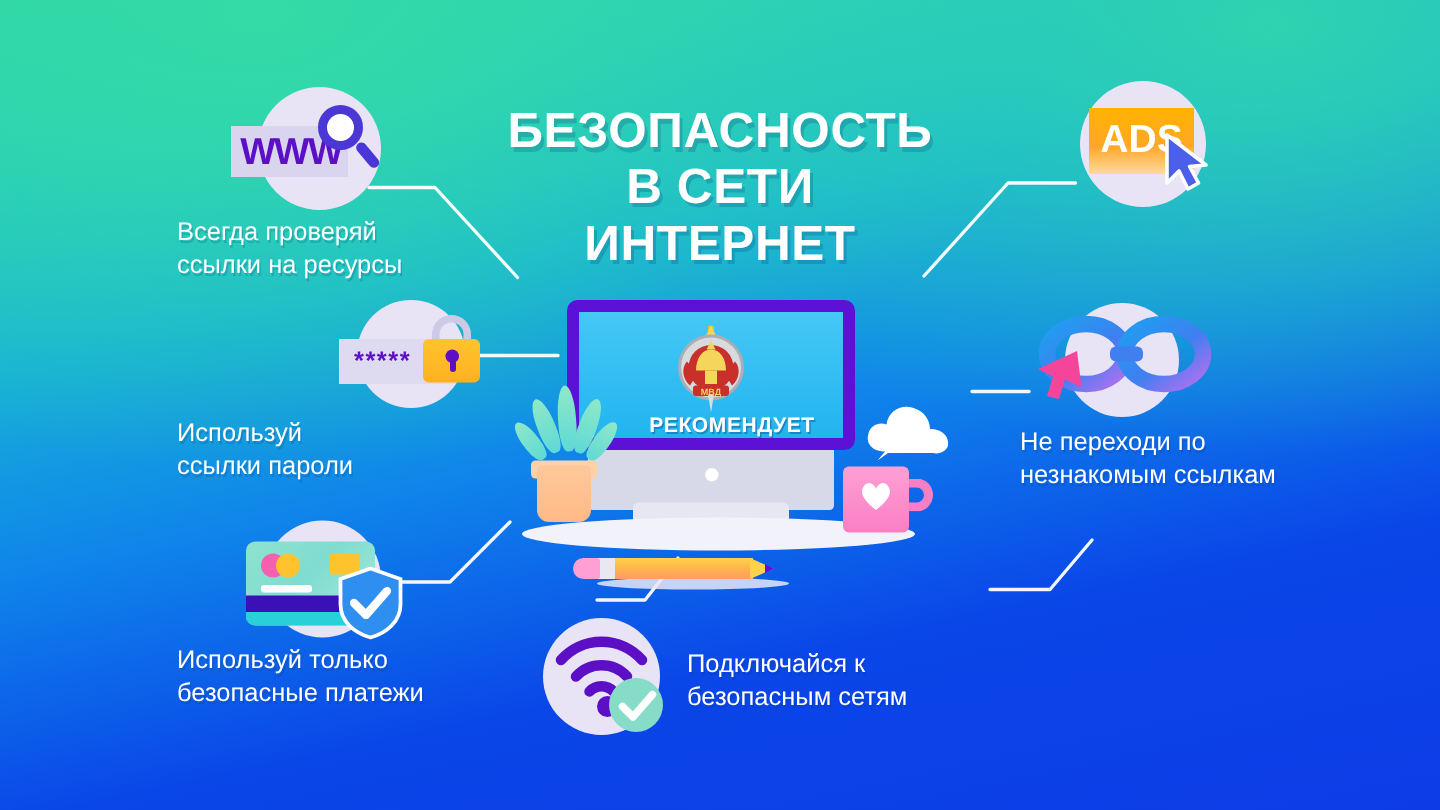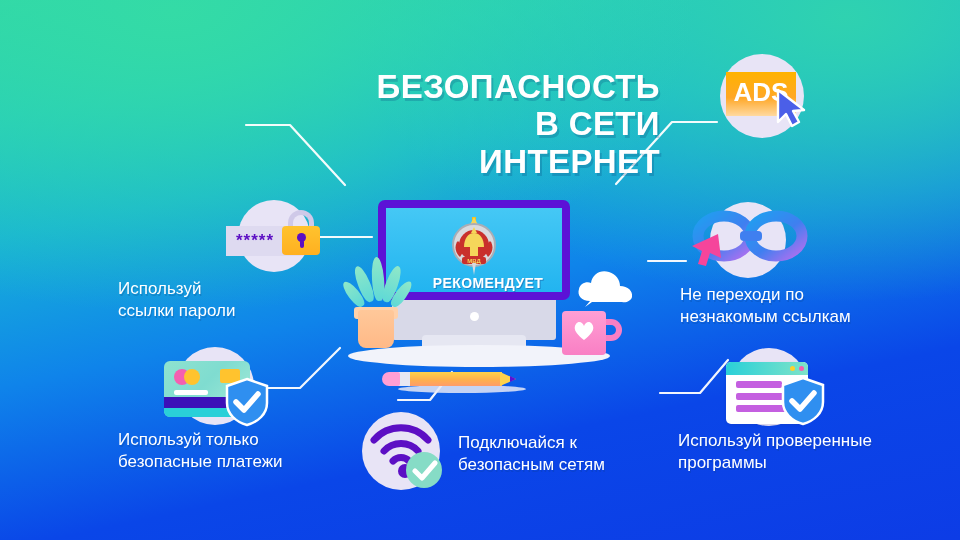--- a/index.html
+++ b/index.html
@@ -11,21 +11,21 @@
       radial-gradient(ellipse 900px 520px at 18% 2%, #34dba6 0%, rgba(52,219,166,0) 58%),
       radial-gradient(ellipse 900px 520px at 88% 3%, #2fd2b0 0%, rgba(47,210,176,0) 55%),
       linear-gradient(168deg, #2fd6a8 0%, #23c9c2 16%, #17b2d8 32%, #0f84ea 52%, #0a46e8 74%, #0d3ce6 100%);
   }
 
   
   .lines{position:absolute;left:0;top:0;width:960px;height:540px;pointer-events:none;}
 
   
   .title{
-    position:absolute;left:300px;top:68px;width:360px;text-align:right;
+    position:absolute;left:300px;top:68px;width:360px;text-align:center;
     color:#ffffff;font-weight:bold;font-size:33px;line-height:1.13;
     letter-spacing:.4px;
     text-shadow:2px 3px 0 rgba(10,60,120,.22);
     white-space:pre-line;
   }
 
   
   .item{position:absolute;}
   .item .cap{
     color:#ffffff;font-size:17px;line-height:1.32;white-space:pre-line;
@@ -131,20 +131,31 @@
       <path d="M268 388 L300 388 L340 348"></path>
       <path d="M398 400 L430 400 L452 372"></path>
       <path d="M660 393 L700 393 L728 360"></path>
     </g>
   </svg>
 
   <div class="title">БЕЗОПАСНОСТЬ
 В СЕТИ
 ИНТЕРНЕТ</div>
 
+  <div class="item" style="left:118px;top:58px;">
+    <div class="icon-wrap" style="width:150px;height:82px;margin-left:34px;">
+      <div class="disc" style="left:20px;top:0px;width:82px;height:82px;"></div>
+      <div class="www-bar"></div>
+      <div class="www-text">WWW</div>
+      <div class="mag-ring"></div>
+      <div class="mag-handle"></div>
+    </div>
+    <div class="cap" style="margin-top:4px;">Всегда проверяй
+ссылки на ресурсы</div>
+  </div>
 
   <div class="item" style="left:678px;top:52px;">
     <div class="icon-wrap" style="width:150px;height:88px;margin-left:42px;">
       <div class="disc" style="left:0px;top:2px;width:84px;height:84px;"></div>
       <div class="ads-box"></div>
       <div class="ads-text">ADS</div>
       <svg style="position:absolute;left:54px;top:36px;" width="40" height="42" viewBox="0 0 40 42">
         <path d="M4 2 L4 34 L12 26 L18 38 L25 34 L19 23 L30 22 Z" fill="#4b5fe8" stroke="#ffffff" stroke-width="2.4" stroke-linejoin="round"></path>
       </svg>
     </div>
@@ -217,38 +228,20 @@
       <div class="wifi-dot"></div>
       <div class="badge-circle" style="left:44px;top:40px;width:36px;height:36px;background:#86dcc6;"></div>
       <svg style="position:absolute;left:50px;top:48px;" width="26" height="22" viewBox="0 0 26 22">
         <path d="M3 11 L10 18 L23 3" fill="none" stroke="#ffffff" stroke-width="5" stroke-linecap="round" stroke-linejoin="round"></path>
       </svg>
     </div>
     <div class="cap">Подключайся к
 безопасным сетям</div>
   </div>
 
-  <div class="item" style="left:678px;top:348px;">
-    <div class="icon-wrap" style="width:180px;height:78px;margin-left:42px;">
-      <div class="disc" style="left:10px;top:0px;width:78px;height:78px;"></div>
-      <div class="win"></div>
-      <div class="win-bar"></div>
-      <div class="win-d1"></div>
-      <div class="win-d2"></div>
-      <div class="win-r" style="left:16px;top:33px;width:46px;"></div>
-      <div class="win-r" style="left:16px;top:45px;width:62px;"></div>
-      <div class="win-r" style="left:16px;top:57px;width:62px;"></div>
-      <svg style="position:absolute;left:60px;top:28px;" width="46" height="50" viewBox="0 0 46 50">
-        <path d="M23 2 L43 9 V26 C43 37 34 45 23 48 C12 45 3 37 3 26 V9 Z" fill="#2f8ff0" stroke="#ffffff" stroke-width="2.5"></path>
-        <path d="M12 25 L20 33 L34 17" fill="none" stroke="#ffffff" stroke-width="5.5" stroke-linecap="round" stroke-linejoin="round"></path>
-      </svg>
-    </div>
-    <div class="cap" style="margin-top:4px;">Используй проверенные
-программы</div>
-  </div>
 
   <div class="desk">
 
     <svg class="cloud" viewBox="0 0 62 42">
       <path d="M16 36 C7 36 3 30 5 24 C6 19 12 16 17 18 C18 9 27 4 35 7 C42 9 46 15 46 21 C54 21 59 26 58 32 C57 36 52 38 48 37 L18 37 L11 42 Z" fill="#ffffff"></path>
     </svg>
 
     <div class="monitor"></div>
     <div class="screen"></div>
 

